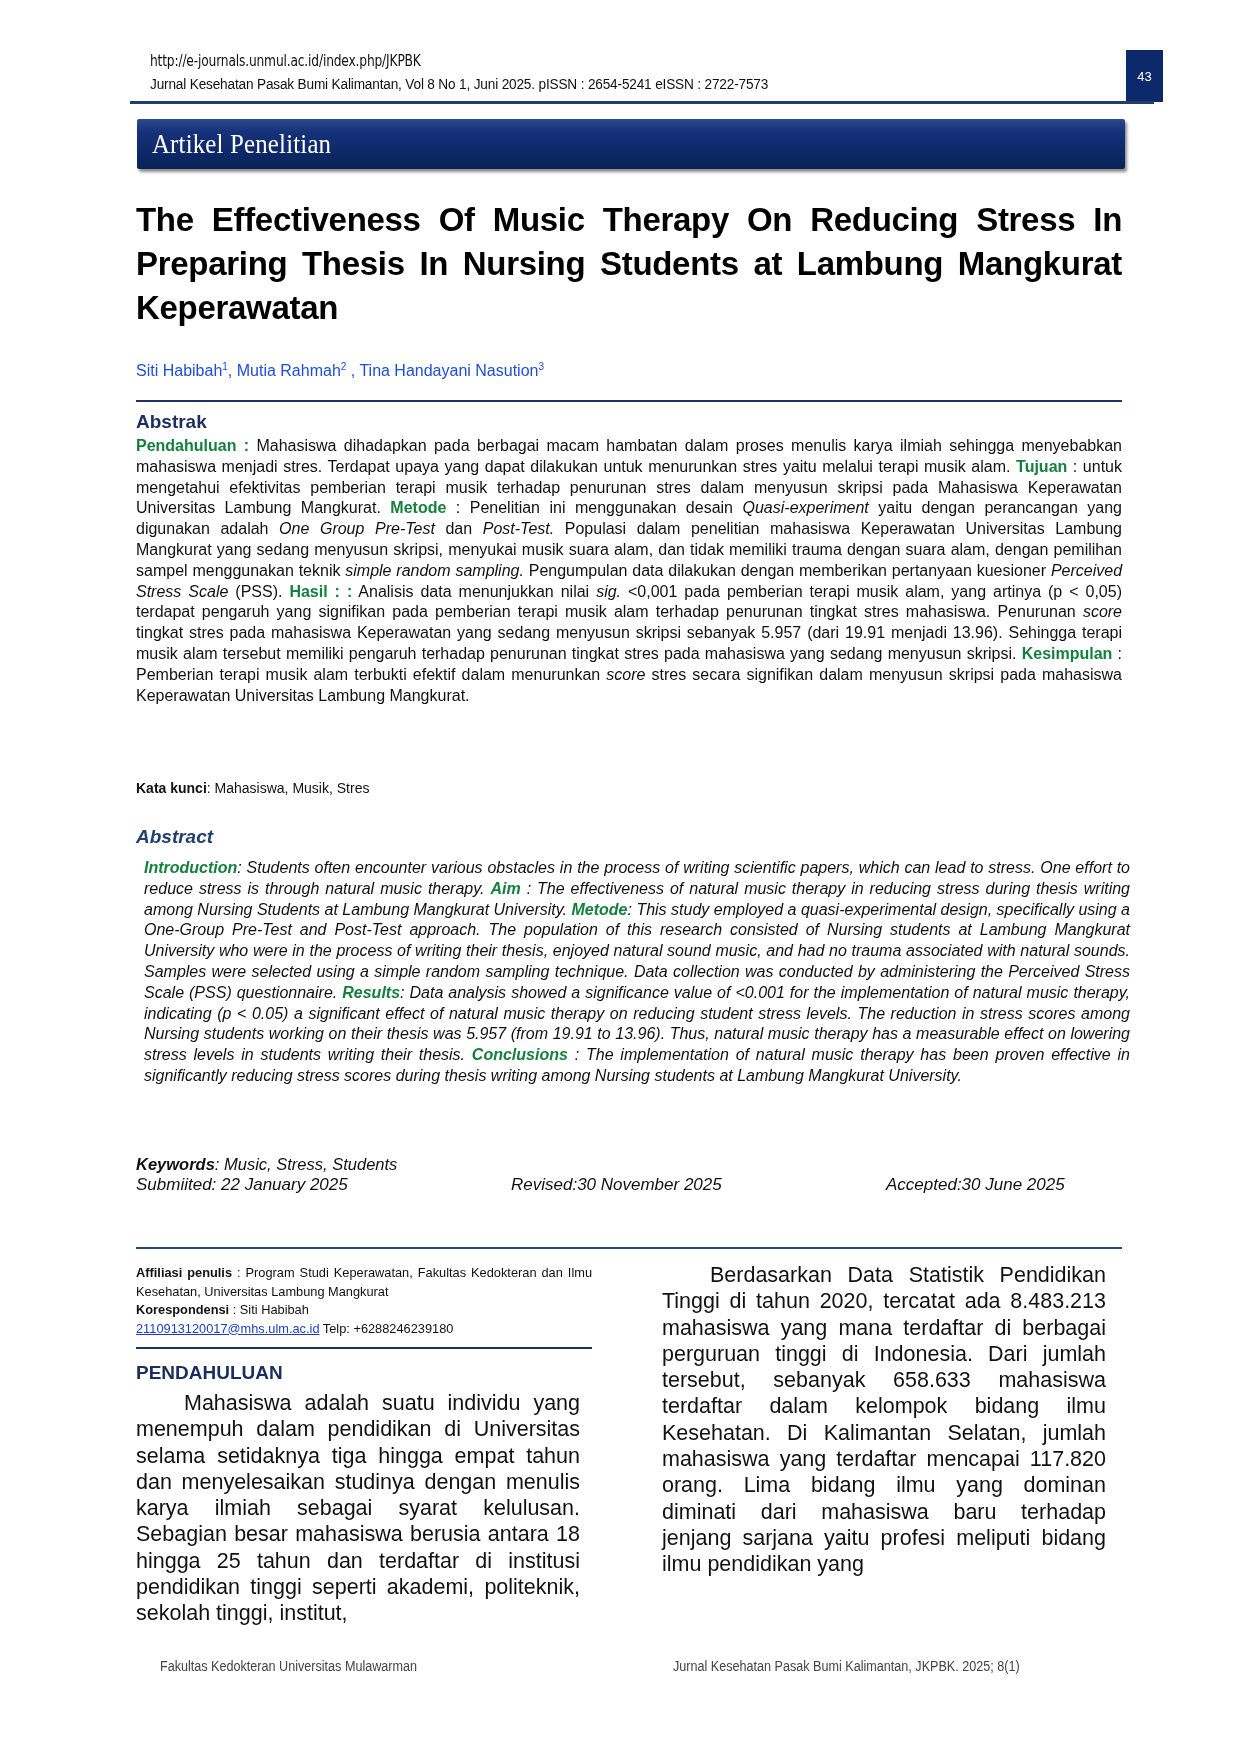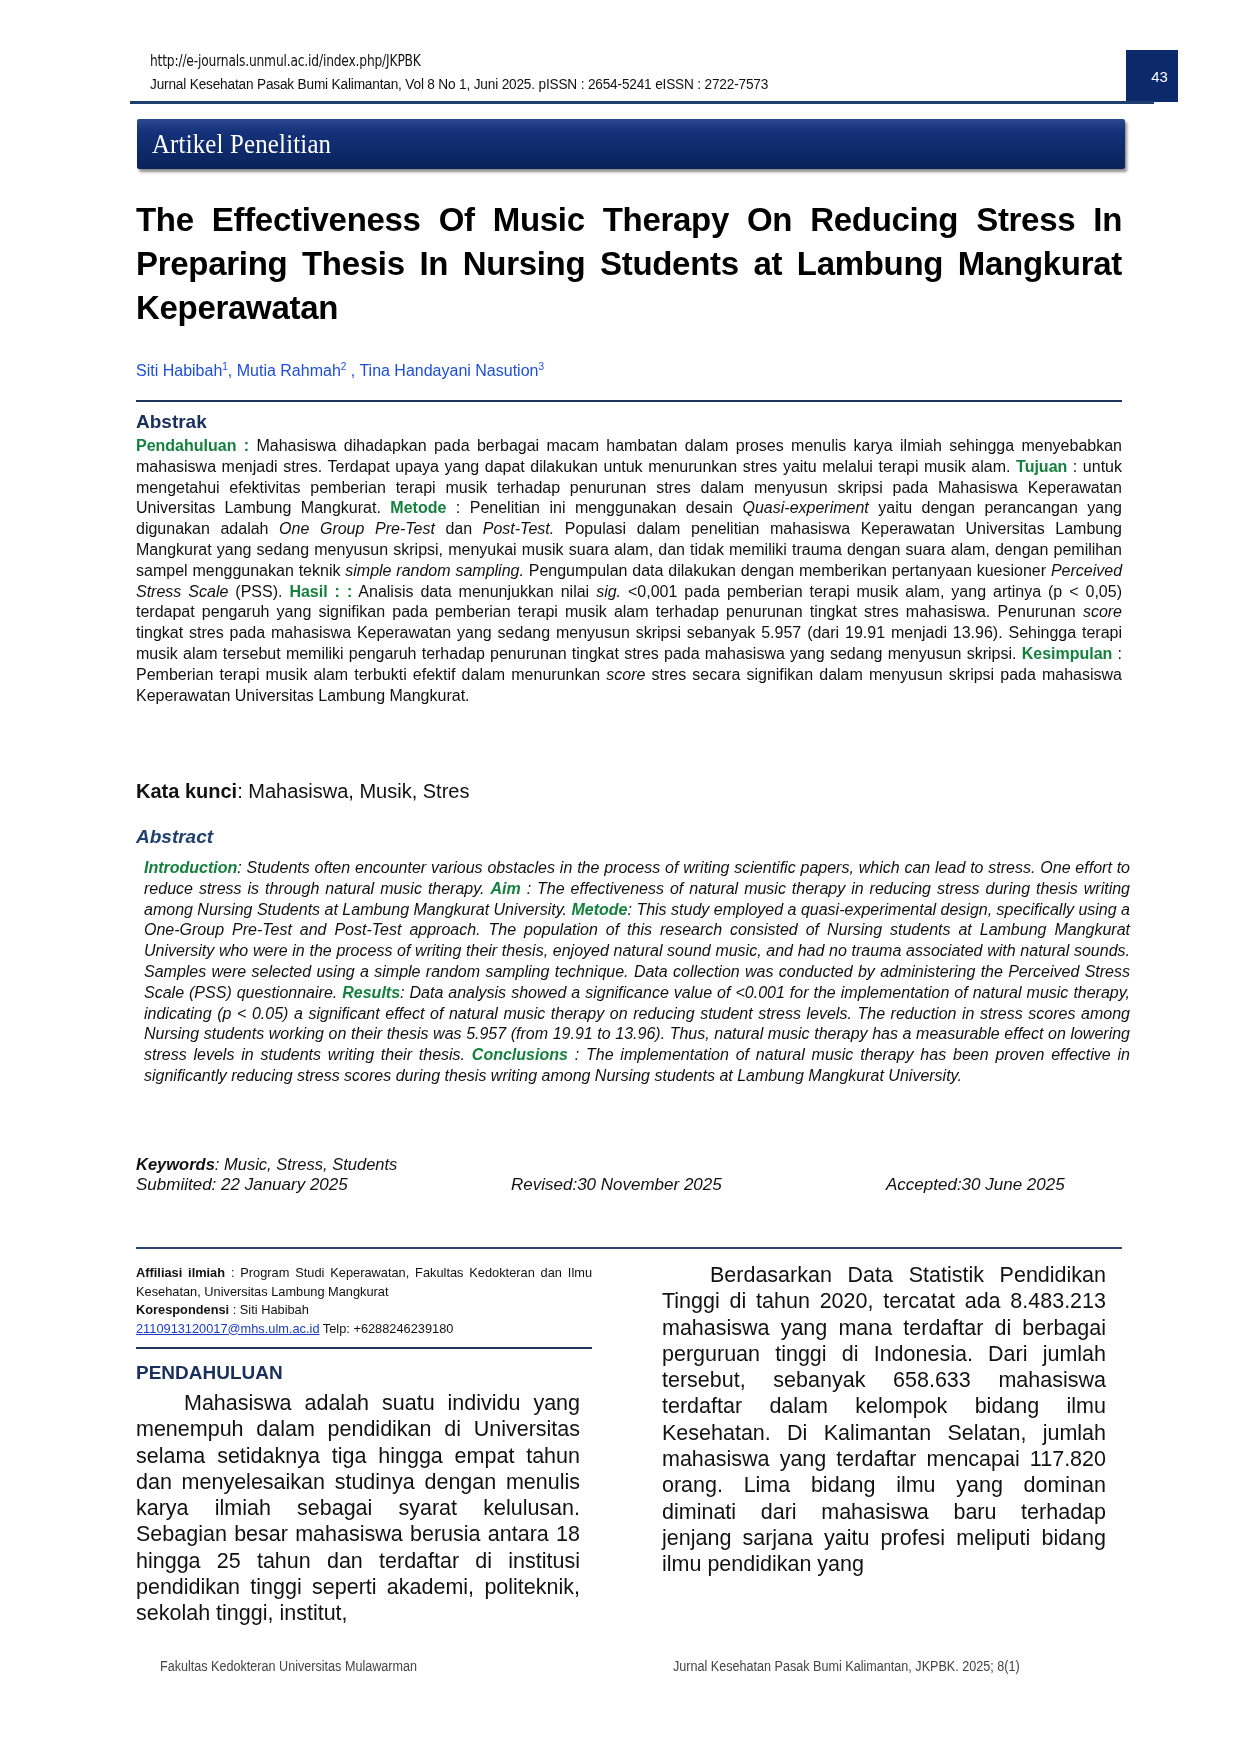--- a/index.html
+++ b/index.html
@@ -1,39 +1,39 @@
 <!DOCTYPE html>
 <html><head>
 <meta charset="utf-8">
 <style>
   html, body { margin: 0; padding: 0; background: #ffffff; }
   body { width: 1240px; height: 1754px; position: relative; overflow: hidden; font-family: "Liberation Sans", sans-serif; color: #111; }
   .abs { position: absolute; }
 
   .hdr-url { left: 150px; top: 52px; font-size: 15.5px; font-family: "DejaVu Sans Condensed", "Liberation Sans Narrow", "Liberation Sans", sans-serif; color: #111; transform: scaleX(0.88); transform-origin: left; letter-spacing: -0.2px; }
   .hdr-journal { left: 150px; top: 75px; font-size: 15.5px; color: #111; transform: scaleX(0.88); transform-origin: left; letter-spacing: -0.2px; }
-  .page-num { left: 1126px; top: 50px; width: 37px; height: 52px; background: #0c2a6b; color: #fff; font-size: 15px; display: flex; align-items: center; justify-content: center; padding-left: 15px; }
+  .page-num { left: 1126px; top: 50px; width: 37px; height: 52px; background: #0c2a6b; color: #fff; font-size: 13px; display: flex; align-items: center; justify-content: center; }
   .hdr-rule { left: 130px; top: 101px; width: 1024px; height: 3px; background: #1f3f6e; }
 
   .banner { left: 137px; top: 119px; width: 988px; height: 50px; background: linear-gradient(to bottom, #2c4a8e 0%, #15327a 25%, #0c2866 70%, #0a2358 100%); box-shadow: 2px 3px 3px rgba(0,0,0,0.45); border-radius: 2px; }
   .banner-text { left: 152px; top: 129px; font-family: "Liberation Serif", serif; color: #fff; font-size: 27px; letter-spacing: 0.2px; transform: scaleX(0.92); transform-origin: left; }
 
   .title { left: 136px; top: 198px; width: 986px; font-weight: bold; font-size: 33px; line-height: 44px; color: #000; text-align: justify; letter-spacing: -0.3px; }
   .title span { display: block; }
   .title .j { text-align: justify; text-align-last: justify; }
 
   .authors { left: 136px; top: 361px; font-size: 16px; color: #1d4ed8; }
   .authors sup { font-size: 10px; }
   .rule-dark { position: absolute; height: 2px; background: #1c355e; }
 
   .sec-h { font-weight: bold; color: #1a2f5e; font-size: 19px; }
   .para { text-align: justify; font-size: 16px; line-height: 20.8px; color: #111; }
   .para b { color: #15803d; }
   .abstrak-body { left: 136px; top: 436px; width: 986px; }
-  .kata { left: 136px; top: 780px; font-size: 20px; }
+  .kata { left: 136px; top: 780px; font-size: 14px; }
   .abstract-h { left: 136px; top: 826px; font-style: italic; color: #22406e; }
   .abstract-body { left: 136px; top: 858px; width: 986px; font-style: italic; margin-left: 8px; }
   .keywords { left: 136px; top: 1155px; font-size: 16.5px; font-style: italic; }
   .dates { top: 1175px; font-size: 17px; font-style: italic; }
 
   .aff { left: 136px; top: 1264px; width: 456px; font-size: 12.8px; line-height: 18.5px; text-align: justify; }
   .aff a { color: #1a3cc4; text-decoration: underline; }
   .pend-h { left: 136px; top: 1362px; font-size: 19px; }
   .col { font-size: 21.5px; line-height: 26.3px; text-align: justify; color: #111; }
   .col p { margin: 0; }
@@ -72,21 +72,21 @@
 <div class="abs sec-h abstract-h">Abstract</div>
 <div class="abs para abstract-body"><b>Introduction</b><span>: Students often encounter various obstacles in the process of writing scientific papers, which can lead to stress. One effort to reduce stress is through natural music therapy. </span><b>Aim</b><span> : The effectiveness of natural music therapy in reducing stress during thesis writing among Nursing Students at Lambung Mangkurat University. </span><b>Metode</b><span>: This study employed a quasi-experimental design, specifically using a One-Group Pre-Test and Post-Test approach. The population of this research consisted of Nursing students at Lambung Mangkurat University who were in the process of writing their thesis, enjoyed natural sound music, and had no trauma associated with natural sounds. Samples were selected using a simple random sampling technique. Data collection was conducted by administering the Perceived Stress Scale (PSS) questionnaire. </span><b>Results</b><span>: Data analysis showed a significance value of &lt;0.001 for the implementation of natural music therapy, indicating (p &lt; 0.05) a significant effect of natural music therapy on reducing student stress levels. The reduction in stress scores among Nursing students working on their thesis was 5.957 (from 19.91 to 13.96). Thus, natural music therapy has a measurable effect on lowering stress levels in students writing their thesis. </span><b>Conclusions</b><span> : The implementation of natural music therapy has been proven effective in significantly reducing stress scores during thesis writing among Nursing students at Lambung Mangkurat University.</span></div>
 <div class="abs keywords"><b>Keywords</b><span>:  Music, Stress, Students</span></div>
 
 <div class="abs dates" style="left:136px;">Submiited: 22 January 2025</div>
 <div class="abs dates" style="left:511px;">Revised:30 November 2025</div>
 <div class="abs dates" style="left:886px;">Accepted:30 June 2025</div>
 <div class="rule-dark" style="left:136px; top:1247px; width:986px; background:#2a4670;"></div>
 
 <div class="abs aff">
-  <b>Affiliasi ilmiah</b><span> : Program Studi Keperawatan, Fakultas Kedokteran dan Ilmu Kesehatan, Universitas Lambung Mangkurat</span><br>
+  <b>Affiliasi penulis</b><span> : Program Studi Keperawatan, Fakultas Kedokteran dan Ilmu Kesehatan, Universitas Lambung Mangkurat</span><br>
   <b>Korespondensi</b><span> : Siti Habibah</span><br>
   <a>2110913120017@mhs.ulm.ac.id</a><span> Telp: +6288246239180</span>
 </div>
 <div class="rule-dark" style="left:136px; top:1347px; width:456px;"></div>
 
 <div class="abs sec-h pend-h">PENDAHULUAN</div>
 <div class="abs col col-left">
   <p class="ind">Mahasiswa adalah suatu individu yang menempuh dalam pendidikan di Universitas selama setidaknya tiga hingga empat tahun dan menyelesaikan studinya dengan menulis karya ilmiah sebagai syarat kelulusan. Sebagian besar mahasiswa berusia antara 18 hingga 25 tahun dan terdaftar di institusi pendidikan tinggi seperti akademi, politeknik, sekolah tinggi, institut,</p>
 </div>
 <div class="abs col col-right">

